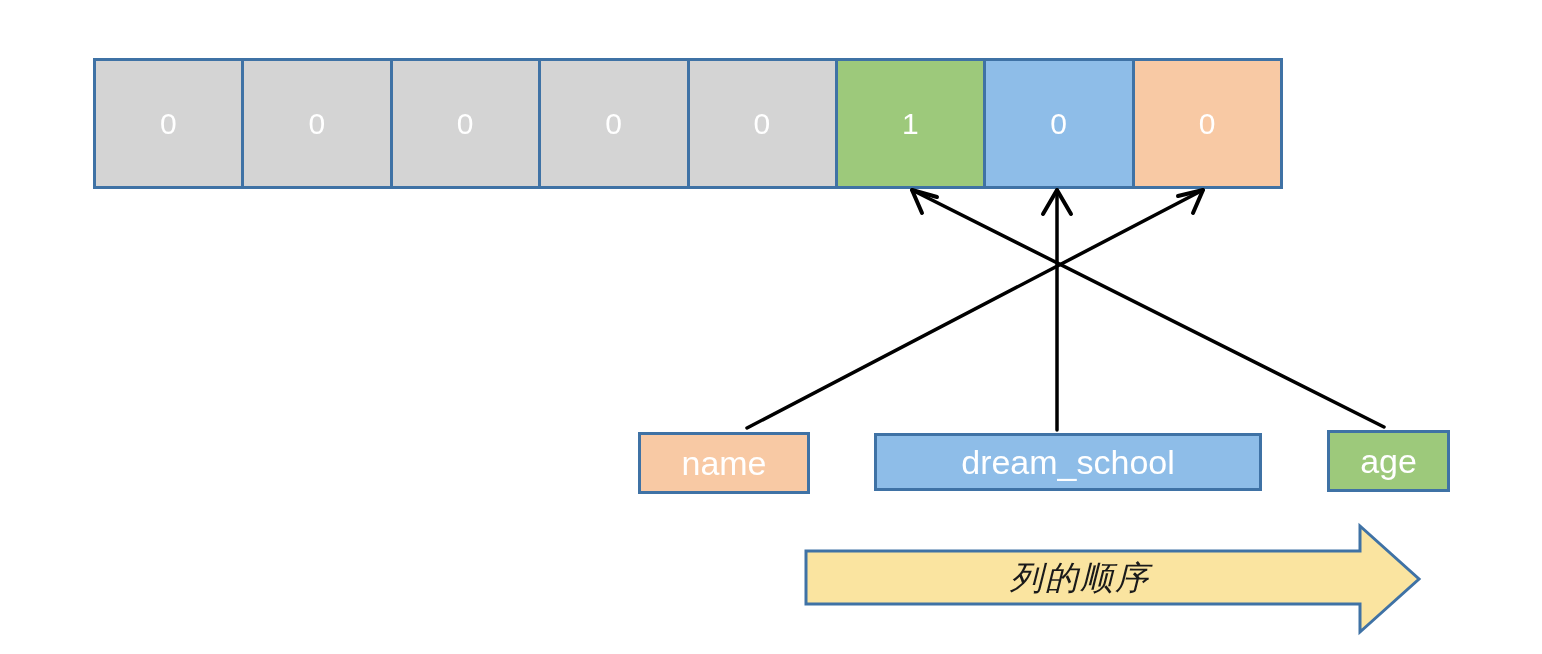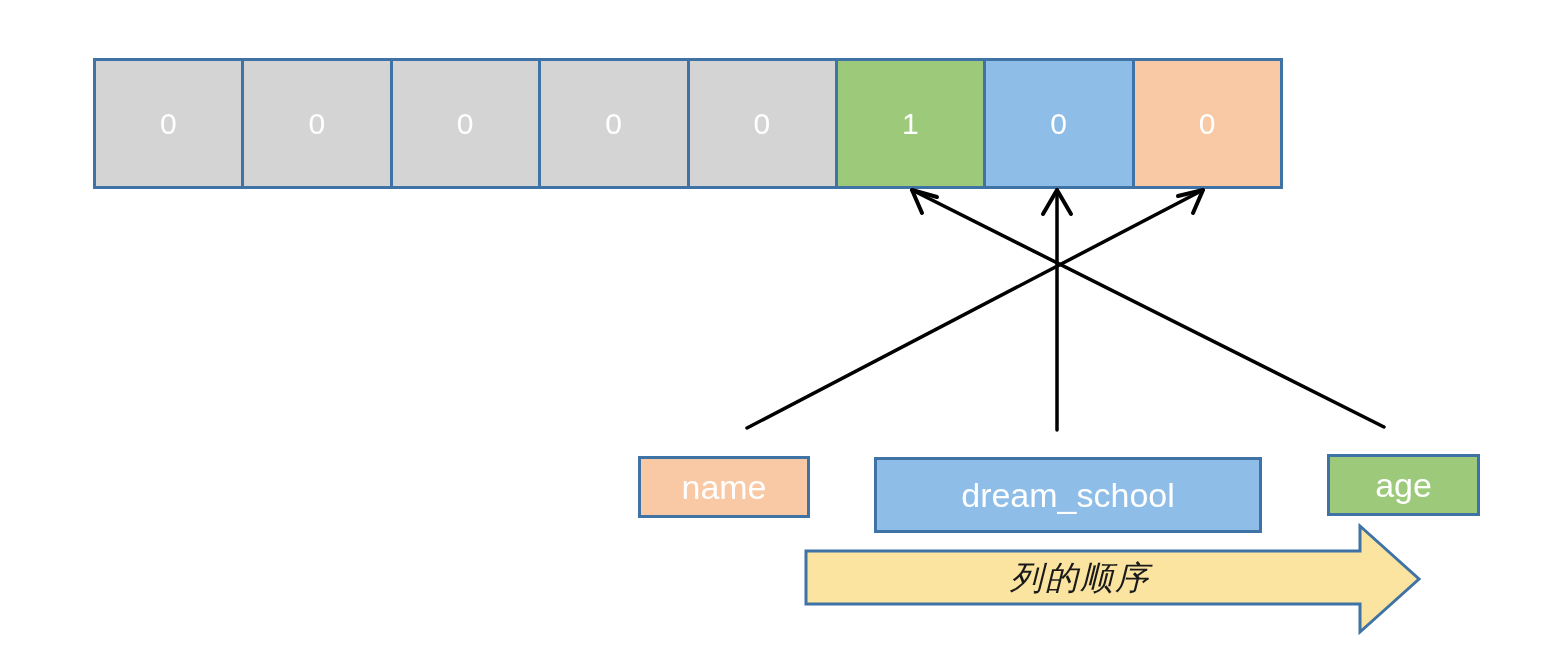--- a/index.html
+++ b/index.html
@@ -60,35 +60,34 @@
   .field-box {
     position: absolute;
     box-sizing: border-box;
     border: 3px solid #3f72a5;
     display: flex;
     align-items: center;
     justify-content: center;
     color: #ffffff;
     font-size: 34px;
     white-space: nowrap;
-    margin-top: 24px;
   }
   #box-name {
     left: 638px; top: 432px;
     width: 172px; height: 62px;
     background: #f8c9a4;
   }
   #box-dream-school {
     left: 874px; top: 433px;
-    width: 388px; height: 76px;
+    width: 388px; height: 58px;
     background: #8ebde8;
   }
   #box-age {
     left: 1327px; top: 430px;
-    width: 153px; height: 62px;
+    width: 123px; height: 62px;
     background: #9dc97b;
   }
 
   
   #order-arrow {
     position: absolute;
     left: 800px;
     top: 520px;
     width: 625px;
     height: 120px;

